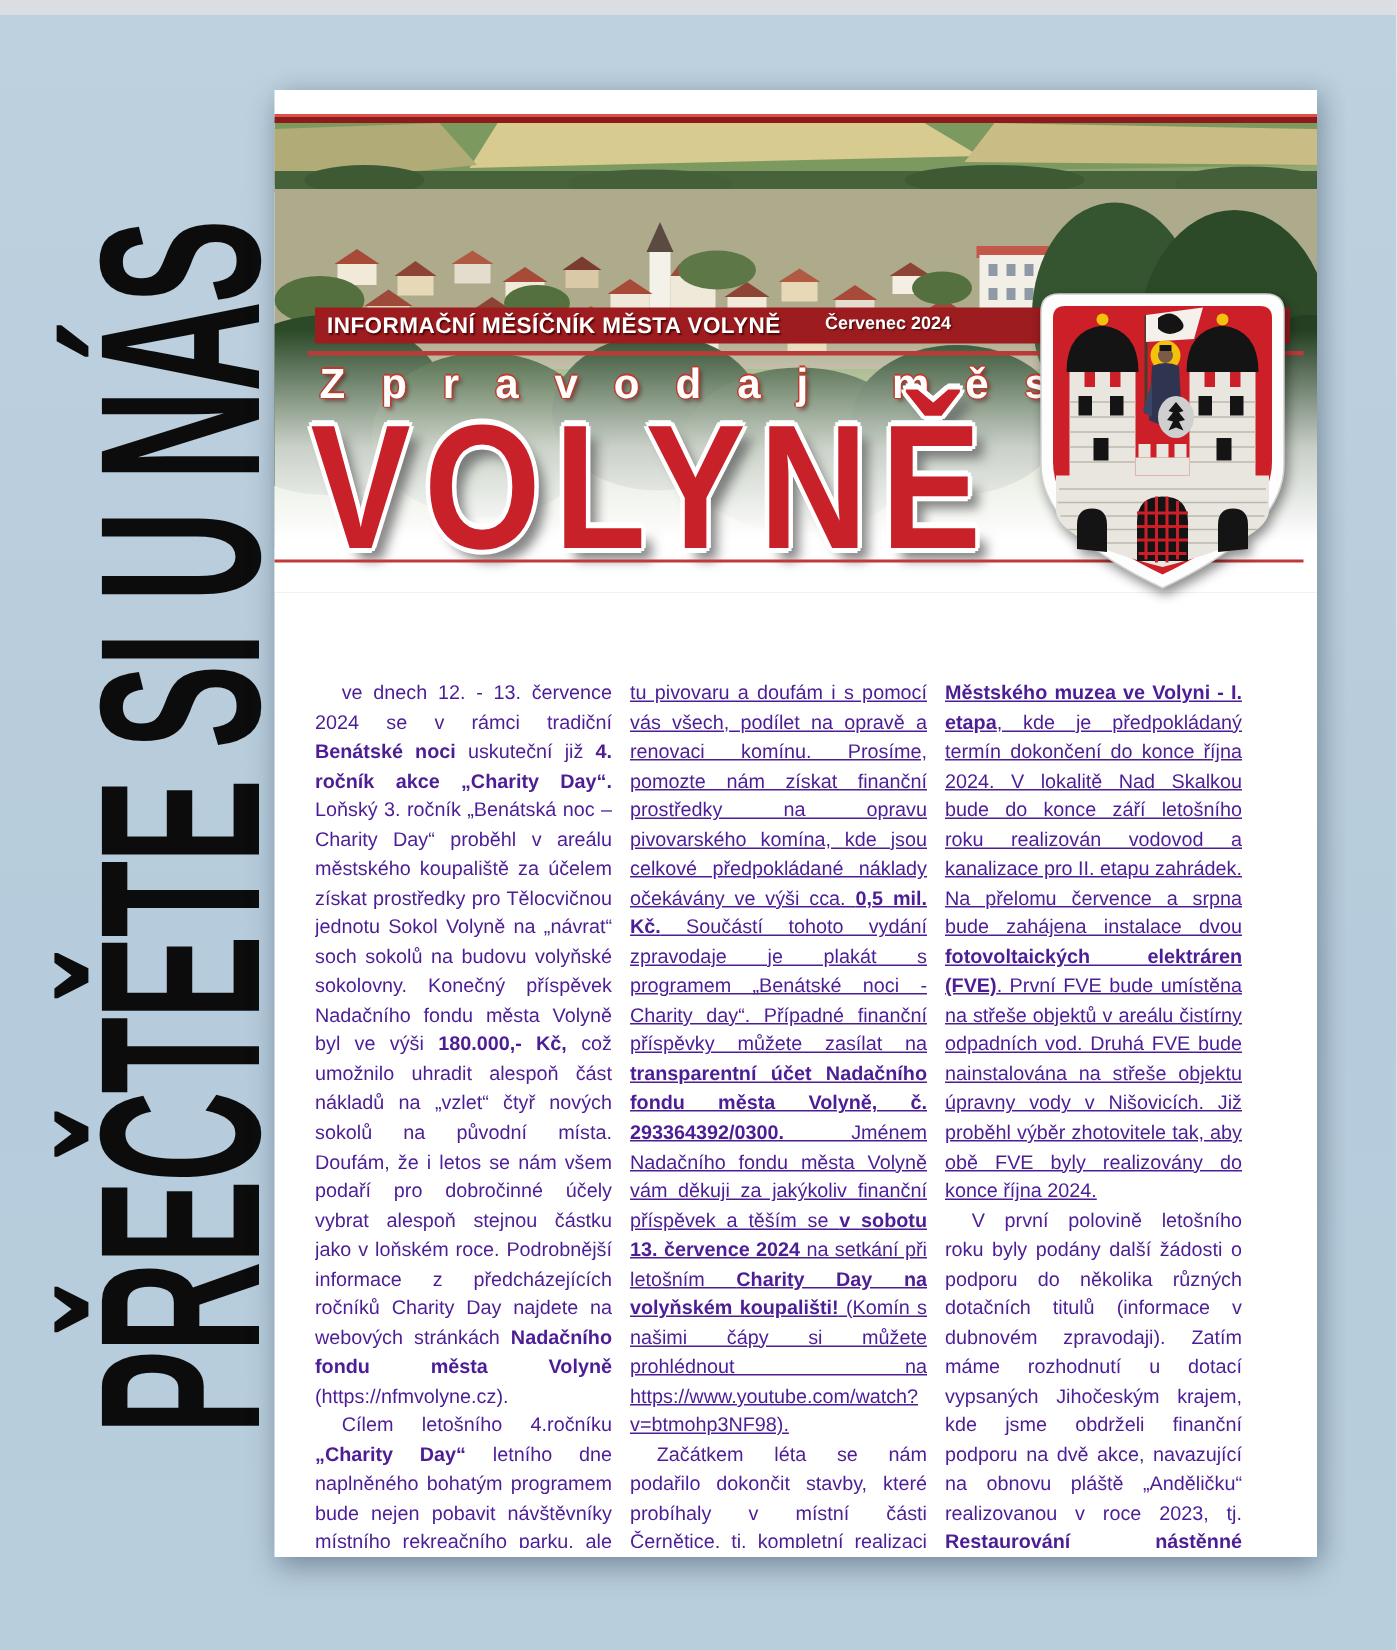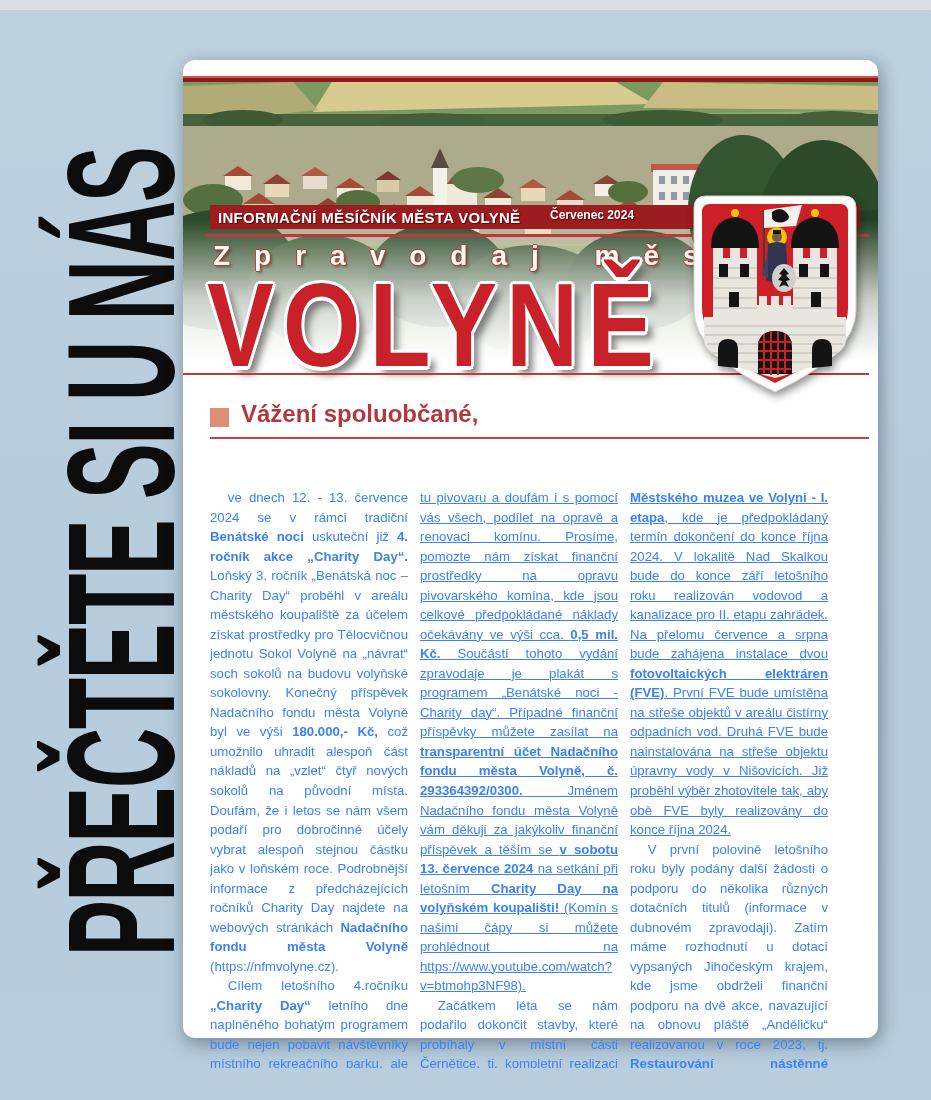--- a/index.html
+++ b/index.html
@@ -16,21 +16,20 @@
     transform:rotate(-90deg) scale(0.80,1.45);
     transform-origin:center;
     font-weight:bold;font-size:105px;line-height:110px;letter-spacing:-2px;
     color:#0c0c0c;white-space:nowrap;text-align:center;
   }
   
   .page{
     position:absolute;left:183px;top:60px;width:695px;height:978px;
     background:#ffffff;
     box-shadow:0 8px 18px rgba(40,60,80,.35),6px 0 14px rgba(40,60,80,.18);
-    border-radius:12px;
   }
   .masthead{position:absolute;left:0;top:0;width:695px;height:335px;}
   .rule-bright{position:absolute;left:0;top:16px;width:695px;height:2px;background:#da5148;z-index:2;}
   .rule-dark{position:absolute;left:0;top:18px;width:695px;height:4px;background:#8e1b1c;z-index:2;}
   .photo{position:absolute;left:0;top:20px;width:695px;height:315px;z-index:1;}
   .banner-strip{
     position:absolute;left:27px;top:145px;width:650px;height:24px;
     background:#9c1c1f;z-index:2;color:#fff;font-weight:bold;
   }
   .banner-label{position:absolute;left:8px;top:4px;font-size:15px;letter-spacing:.3px;
@@ -55,21 +54,21 @@
   .masthead-rule{position:absolute;left:0;top:313px;width:686px;height:2px;background:#c03a38;z-index:2;}
   .shield{position:absolute;left:497px;top:132px;width:190px;height:205px;z-index:3;
     filter:drop-shadow(2px 4px 4px rgba(0,0,0,.45));}
   
   .section-head{position:absolute;left:0;top:340px;width:695px;height:42px;}
   .bullet{position:absolute;left:27px;top:8px;width:19px;height:19px;background:#df8f74;}
   .section-title{position:absolute;left:58px;top:0;font-size:24px;font-weight:bold;color:#b2383e;}
   .section-rule{position:absolute;left:27px;top:37px;width:659px;height:2px;background:#bf4246;}
   .columns{
     position:absolute;left:27px;top:392px;width:619px;height:580px;
-    display:flex;gap:12px;color:#3b82f6;margin-top:36px;
+    display:flex;gap:12px;color:#4c1d95;
   }
   .col{width:198px;overflow:hidden;font-size:13.2px;line-height:1.48;text-align:justify;}
   .col p{margin:0;text-indent:1.35em;}
   .col p.noindent{text-indent:0;text-decoration:underline;}
   b{font-weight:bold;}
 </style>
 </head>
 <body>
 
 <div class="top-strip"></div>
@@ -272,25 +271,20 @@
       <circle cx="97" cy="45" r="10" fill="#f4c20d"></circle>
       <circle cx="97" cy="45" r="5" fill="#7a5b43"></circle>
       <rect x="93" y="38" width="8" height="4" fill="#141414"></rect>
       <path d="M88,52 Q97,48 106,52 L108,88 Q97,94 86,88 Z" fill="#2f3550"></path>
       <path d="M88,62 L82,82 L88,86 Z" fill="#3a4668"></path>
       <ellipse cx="104" cy="86" rx="12" ry="14" fill="#cfcfcf"></ellipse>
       <path d="M104,76 l5,6 -3,1 4,5 -4,1 3,6 -5,-2 -5,2 3,-6 -4,-1 4,-5 -3,-1 Z" fill="#141414"></path>
     </svg>
   </div>
 
-  <div class="section-head">
-    <div class="bullet"></div>
-    <div class="section-title">Vážení spoluobčané,</div>
-    <div class="section-rule"></div>
-  </div>
 
   <div class="columns">
     <div class="col">
         <p><span>ve dnech 12. - 13. července 2024 se v rámci tradiční </span><b>Benátské noci</b><span> uskuteční již </span><b>4. ročník akce „Charity Day“.</b><span> Loňský 3. ročník „Benátská noc – Charity Day“ proběhl v areálu městského koupaliště za účelem získat prostředky pro Tělocvičnou jednotu Sokol Volyně na „návrat“ soch sokolů na budovu volyňské sokolovny. Konečný příspěvek Nadačního fondu města Volyně byl ve výši </span><b>180.000,- Kč,</b><span> což umožnilo uhradit alespoň část nákladů na „vzlet“ čtyř nových sokolů na původní místa. Doufám, že i letos se nám všem podaří pro dobročinné účely vybrat alespoň stejnou částku jako v loňském roce. Podrobnější informace z předcházejících ročníků Charity Day najdete na webových stránkách </span><b>Nadačního fondu města Volyně</b><span> (https://nfmvolyne.cz).</span></p>
         <p><span>Cílem letošního 4.ročníku </span><b>„Charity Day“</b><span> letního dne naplněného bohatým programem bude nejen pobavit návštěvníky místního rekreačního parku, ale především získat co největší finanční částku, jejímž příjemcem letos bude majitel místního pivovaru, přesněji pivovarského komína. Na pivovarském komíně se již pár let nachází hnízdo čápů bílých. Komín je však stářím a vlivem počasí v havarijním stavu a je potřeba ho zachránit, aby tady měli čápi možnost hnízdit a vyvádět mladé. Proto se bude město Volyně prostřednictvím </span></p>
       </div>
     <div class="col">
         <p class="noindent"><span>tu pivovaru a doufám i s pomocí vás všech, podílet na opravě a renovaci komínu. Prosíme, pomozte nám získat finanční prostředky na opravu pivovarského komína, kde jsou celkové předpokládané náklady očekávány ve výši cca. </span><b>0,5 mil. Kč.</b><span> Součástí tohoto vydání zpravodaje je plakát s programem „Benátské noci - Charity day“. Případné finanční příspěvky můžete zasílat na </span><b>transparentní účet Nadačního fondu města Volyně, č. 293364392/0300.</b><span> Jménem Nadačního fondu města Volyně vám děkuji za jakýkoliv finanční příspěvek a těším se </span><b>v sobotu 13. července 2024</b><span> na setkání při letošním </span><b>Charity Day na volyňském koupališti!</b><span> (Komín s našimi čápy si můžete prohlédnout na https://www.youtube.com/watch?v=btmohp3NF98).</span></p>
         <p><span>Začátkem léta se nám podařilo dokončit stavby, které probíhaly v místní části Černětice, tj. kompletní realizaci nové splaškové kanalizace ukončené centrální čistírnou odpadních vod a výměnu stávajícího ocelového potrubí vodovodu. Dále byla dokončena realizace dalších méně náročných staveb, a to zatrubnění příkopu ve Starově a prodloužení vodovodního řadu v ulici Wolkerova – Nádražní. I tak se bude v průběhu letošních prázdnin pokračovat v provádění dalších staveb, silný stavební ruch bude probíhat při realizaci stavby </span></p>
       </div>

